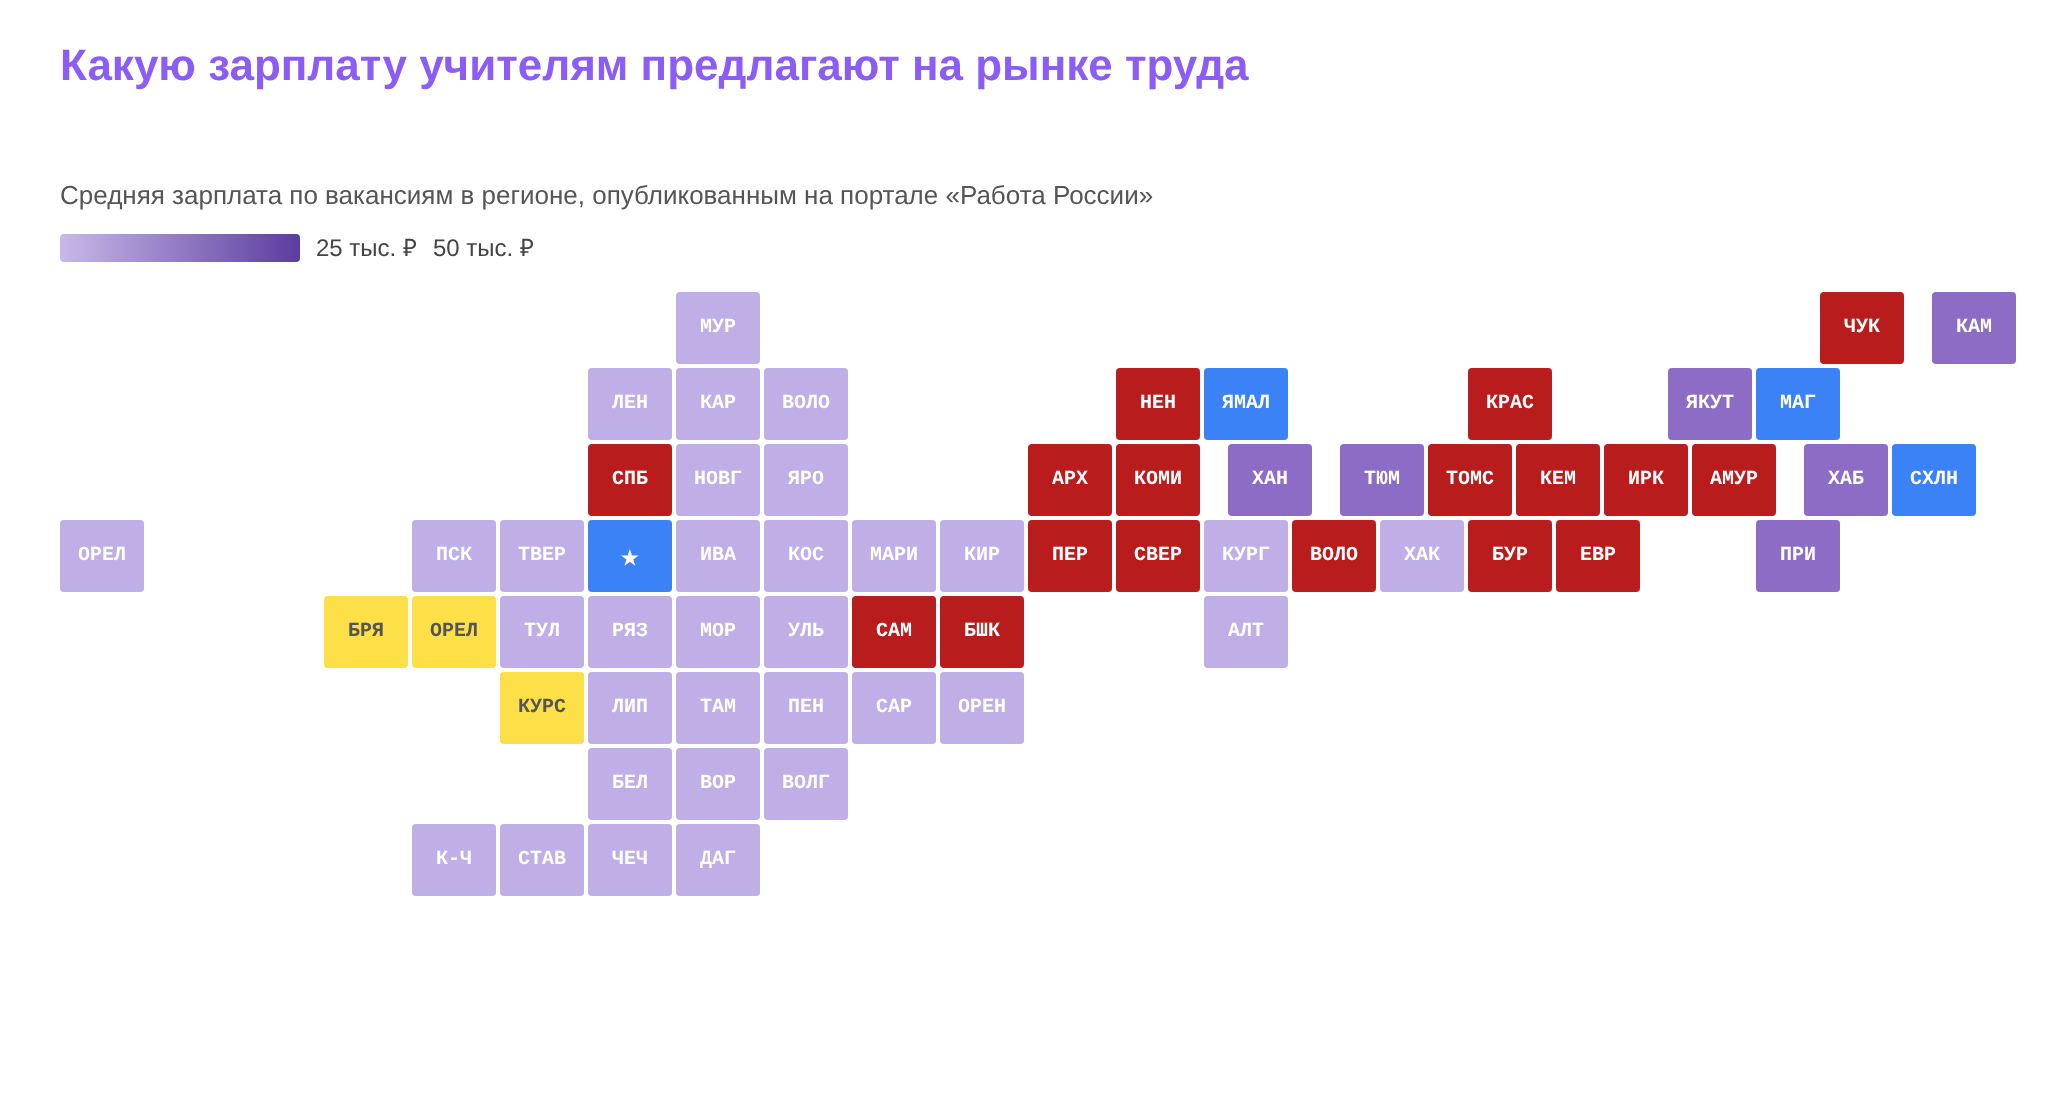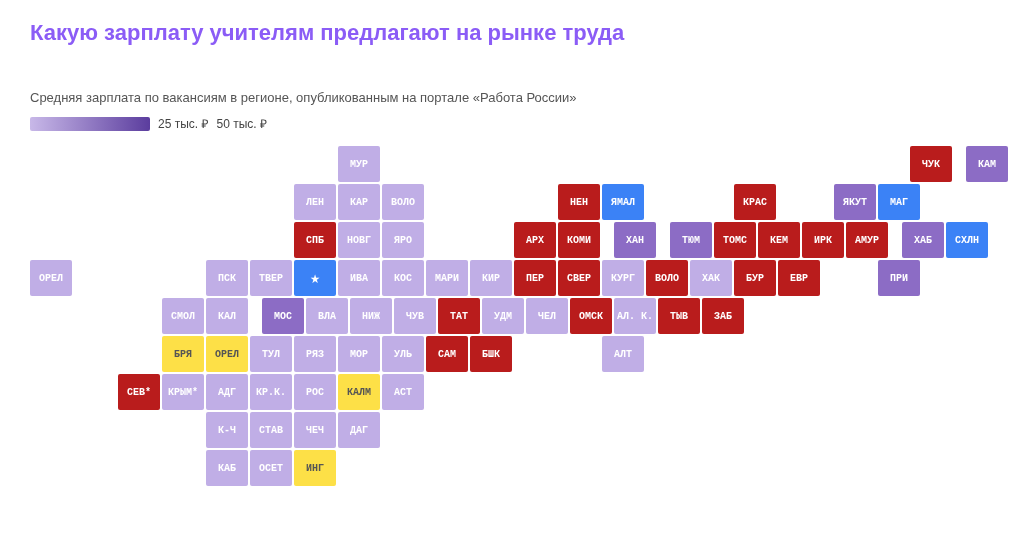--- a/index.html
+++ b/index.html
@@ -177,73 +177,59 @@
       <div class="cell c2">ХАК</div>
       <div class="cell c3">БУР</div>
       <div class="cell c3">ЕВР</div>
       <div class="cell empty"></div>
       <div class="cell c4">ПРИ</div>
     </div>
     <div class="grid-row">
       <div class="cell empty"></div>
       <div class="cell empty"></div>
       <div class="cell empty"></div>
-      <div class="cell c2">СМОЛ</div>
-      <div class="cell c2">КАЛ</div>
-      <div class="cell c4">МОС</div>
-      <div class="cell c2">ВЛА</div>
-      <div class="cell c2">НИЖ</div>
-      <div class="cell c2">ЧУВ</div>
-      <div class="cell c3">ТАТ</div>
-      <div class="cell c2">УДМ</div>
-      <div class="cell c2">ЧЕЛ</div>
-      <div class="cell c3">ОМСК</div>
-      <div class="cell c2">АЛ. К.</div>
-      <div class="cell c3">ТЫВ</div>
-      <div class="cell c3">ЗАБ</div>
-    </div>
-    <div class="grid-row">
-      <div class="cell empty"></div>
-      <div class="cell empty"></div>
-      <div class="cell empty"></div>
       <div class="cell c1">БРЯ</div>
       <div class="cell c1">ОРЕЛ</div>
       <div class="cell c2">ТУЛ</div>
       <div class="cell c2">РЯЗ</div>
       <div class="cell c2">МОР</div>
       <div class="cell c2">УЛЬ</div>
       <div class="cell c3">САМ</div>
       <div class="cell c3">БШК</div>
       <div class="cell empty"></div>
       <div class="cell empty"></div>
       <div class="cell c2">АЛТ</div>
     </div>
     <div class="grid-row">
       <div class="cell empty"></div>
       <div class="cell empty"></div>
-      <div class="cell c3">СЕВ*</div>
-      <div class="cell c2">КРЫМ*</div>
-      <div class="cell c2">АДГ</div>
-      <div class="cell c2">КР.К.</div>
-      <div class="cell c2">РОС</div>
-      <div class="cell c1">КАЛМ</div>
-      <div class="cell c2">АСТ</div>
+      <div class="cell empty"></div>
+      <div class="cell empty"></div>
+      <div class="cell empty"></div>
+      <div class="cell c1">КУРС</div>
+      <div class="cell c2">ЛИП</div>
+      <div class="cell c2">ТАМ</div>
+      <div class="cell c2">ПЕН</div>
+      <div class="cell c2">САР</div>
+      <div class="cell c2">ОРЕН</div>
+    </div>
+    <div class="grid-row">
+      <div class="cell empty"></div>
+      <div class="cell empty"></div>
+      <div class="cell empty"></div>
+      <div class="cell empty"></div>
+      <div class="cell empty"></div>
+      <div class="cell empty"></div>
+      <div class="cell c2">БЕЛ</div>
+      <div class="cell c2">ВОР</div>
+      <div class="cell c2">ВОЛГ</div>
     </div>
     <div class="grid-row">
       <div class="cell empty"></div>
       <div class="cell empty"></div>
       <div class="cell empty"></div>
       <div class="cell empty"></div>
       <div class="cell c2">К-Ч</div>
       <div class="cell c2">СТАВ</div>
       <div class="cell c2">ЧЕЧ</div>
       <div class="cell c2">ДАГ</div>
     </div>
-    <div class="grid-row">
-      <div class="cell empty"></div>
-      <div class="cell empty"></div>
-      <div class="cell empty"></div>
-      <div class="cell empty"></div>
-      <div class="cell c2">КАБ</div>
-      <div class="cell c2">ОСЕТ</div>
-      <div class="cell c1">ИНГ</div>
-    </div>
   </div>
 
 </body></html>

